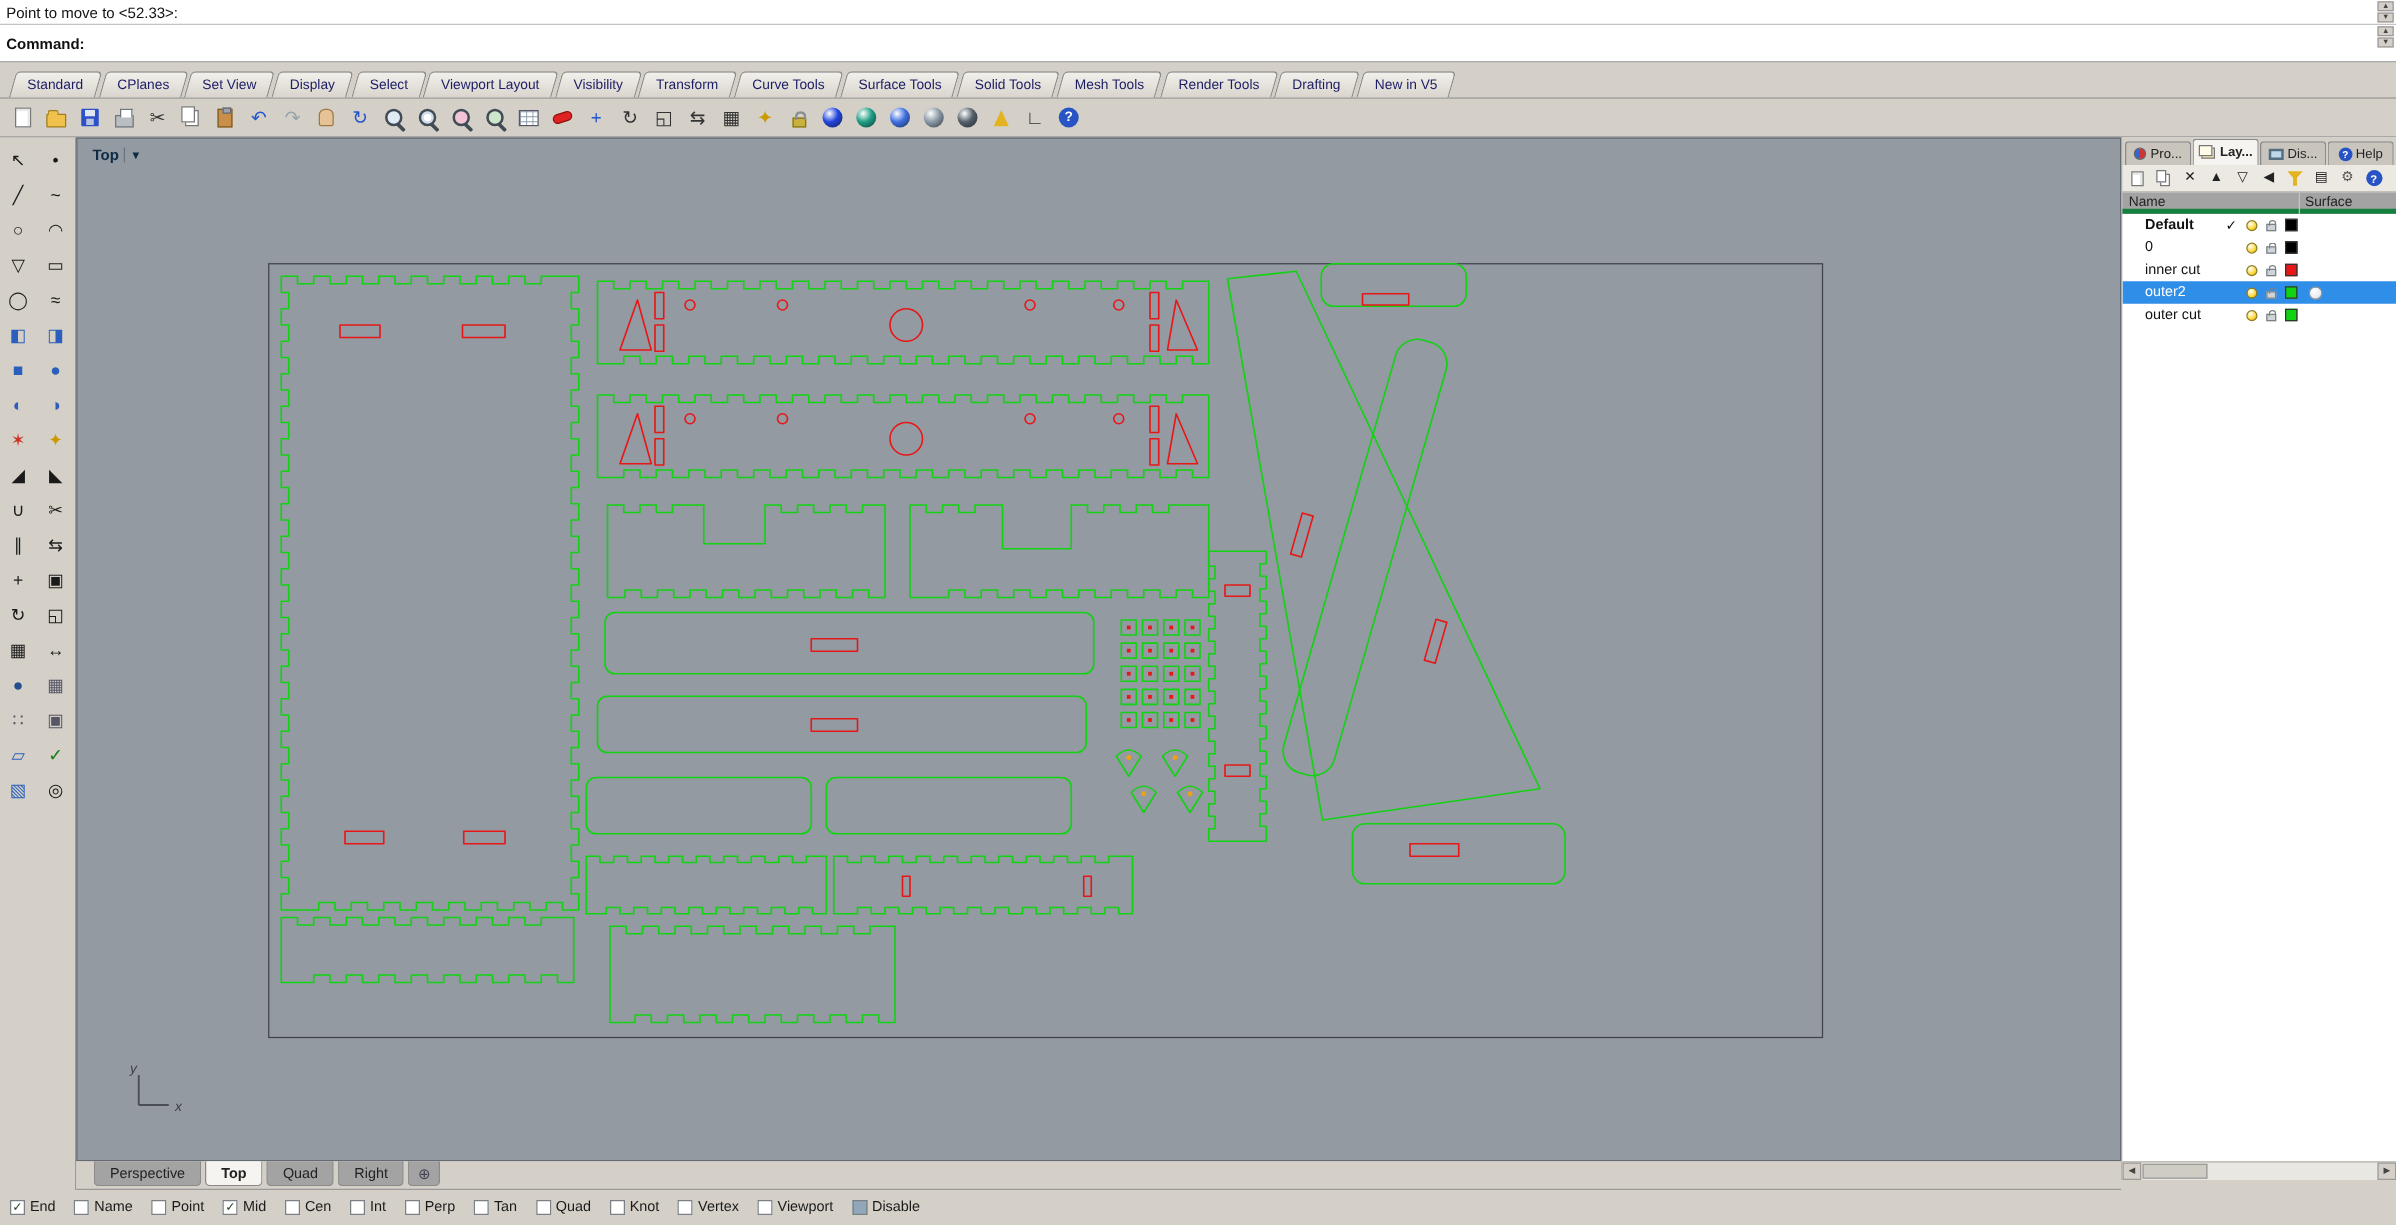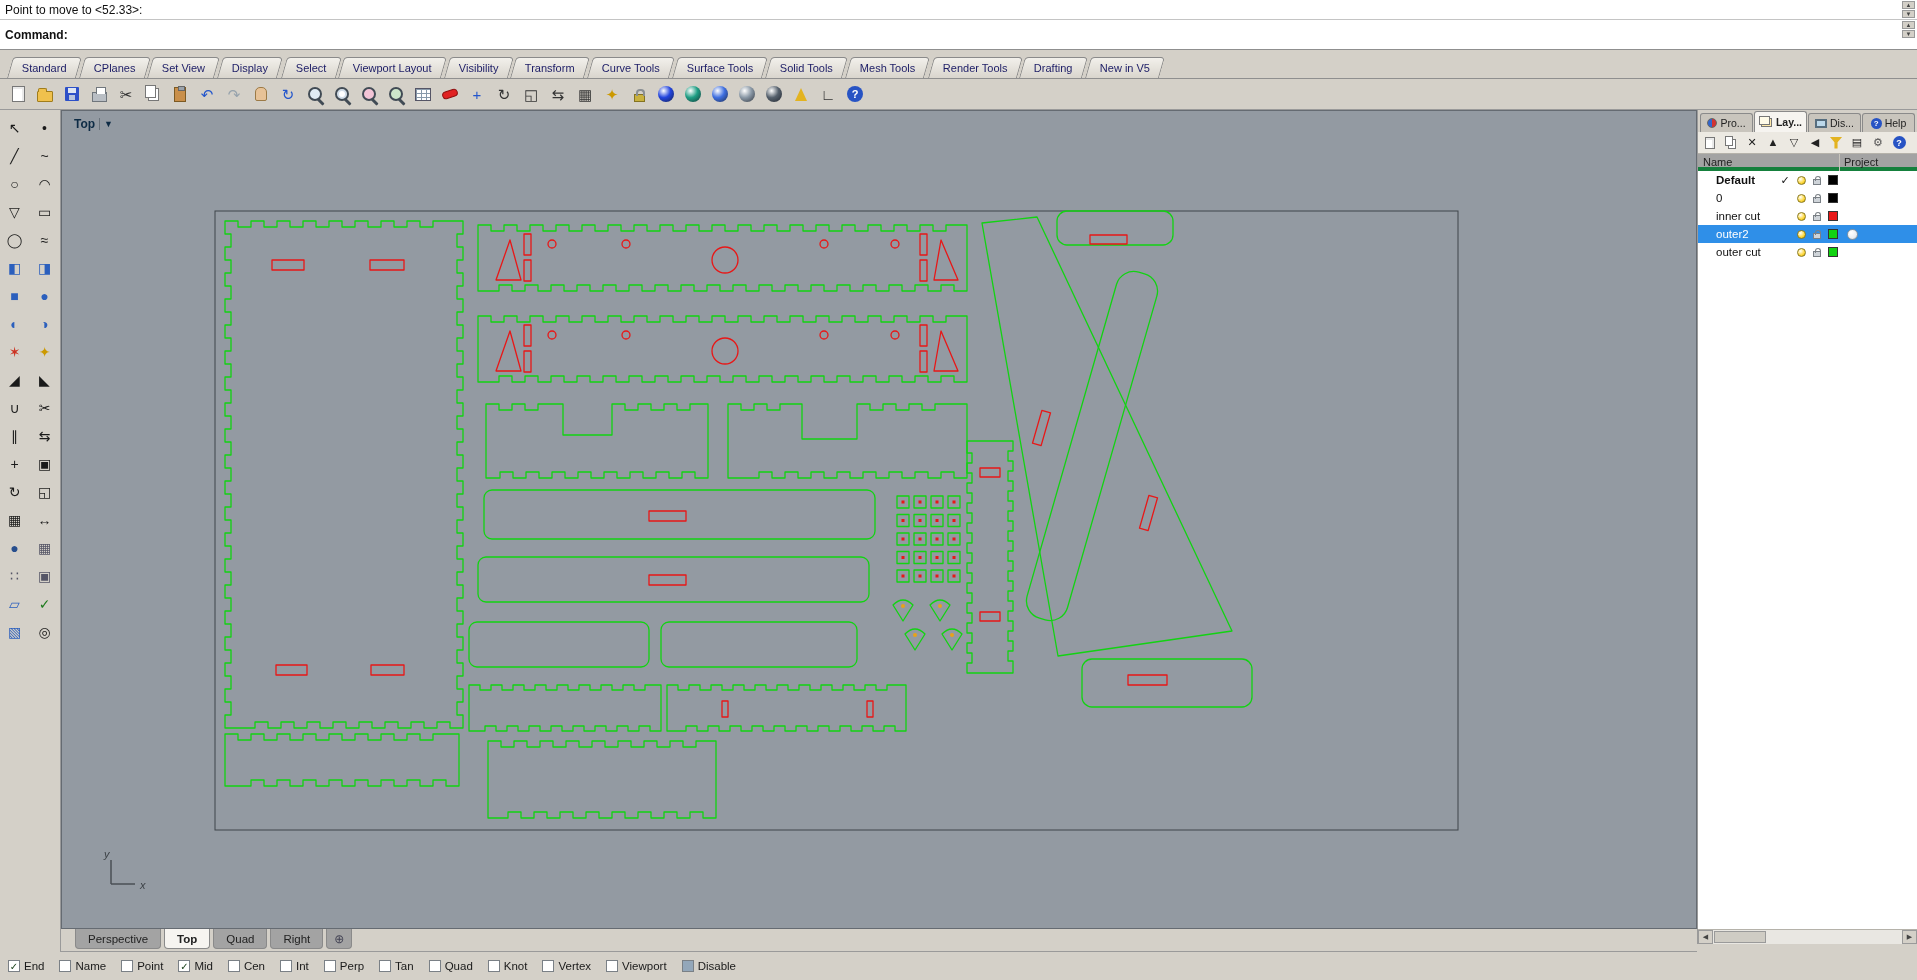--- a/index.html
+++ b/index.html
@@ -561,21 +561,21 @@
         <div class="rtbi">
           <span class="ic ic-glyph" style="color: rgb(85, 85, 85);">⚙</span>
         </div>
         <div class="rtbi">
           <span class="ic ic-help"></span>
         </div>
       </div>
     <div class="rheader">
       <span class="hname">Name</span>
       <span class="hsep"></span>
-      <span class="hmat">Project</span>
+      <span class="hmat">Surface</span>
     </div>
     <div class="layers" id="layer-list">
         <div class="lrow">
           <span class="lname b">Default</span>
           <span class="lchk">✓</span>
           <span class="cellw">
             <span class="bulb"></span>
           </span>
           <span class="cellw">
             <span class="locki"></span>

